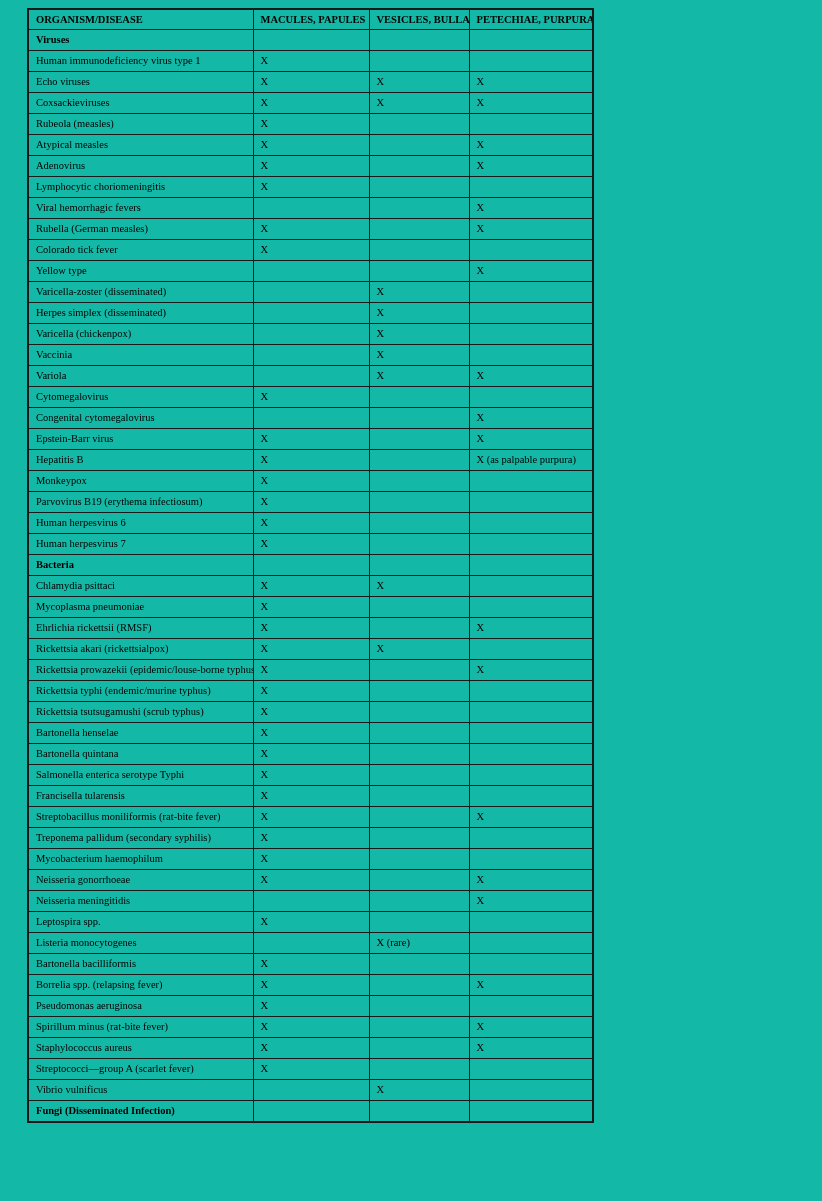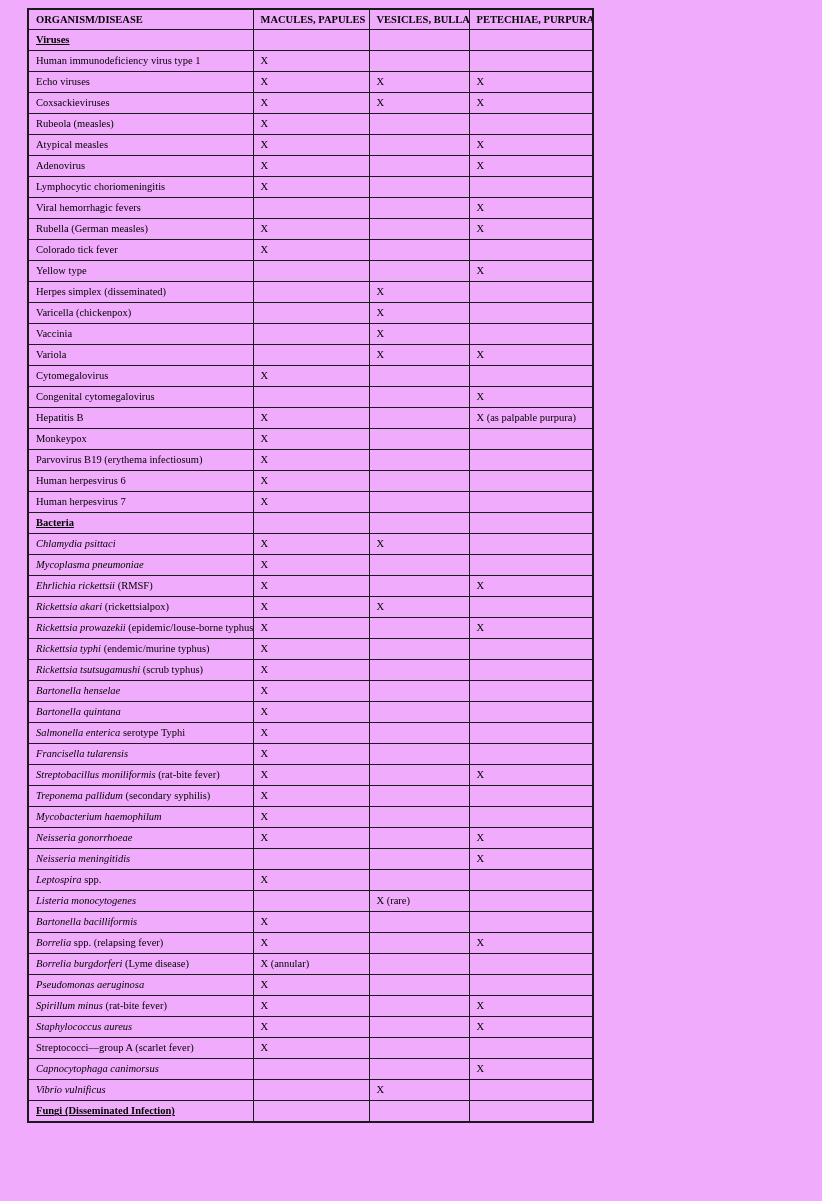--- a/index.html
+++ b/index.html
@@ -3,21 +3,21 @@
 <meta charset="utf-8">
 <style>
   html, body { margin: 0; padding: 0; }
   body {
     width: 822px; height: 1201px;
     background: #ffffff;
     font-family: "Liberation Serif", serif;
     color: #000000;
     position: relative;
   }
-  .page { position: absolute; inset: 0; background: #f0abfc; }
+  .page { position: absolute; inset: 0; background: #14b8a6; }
   table.grid {
     position: absolute; left: 27px; top: 8px;
     width: 565px;
     border-collapse: collapse;
     table-layout: fixed;
     border: 2px solid #1a1a1a;
   }
   table.grid th, table.grid td {
     border: 1px solid #1a1a1a;
     height: 20px;
@@ -28,23 +28,23 @@
     text-align: left;
     white-space: nowrap;
     overflow: hidden;
   }
   table.grid th {
     font-weight: bold;
     font-size: 10.5px;
     height: 19px;
   }
   td.c-org { font-size: 10.5px; }
-  td.c-org.section { font-weight: bold; text-decoration: underline; }
+  td.c-org.section { font-weight: bold; }
   td.c-mark { font-size: 11px; padding-left: 9px; }
-  .it { font-style: italic; }
+  .it { }
 </style>
 </head>
 <body>
 
 <div class="page">
   <table class="grid">
     <colgroup>
       <col style="width:225px">
       <col style="width:116px">
       <col style="width:100px">
@@ -125,20 +125,26 @@
           <td class="c-mark"></td>
           <td class="c-mark"></td>
         </tr>
         <tr>
           <td class="c-org"><span>Yellow type</span></td>
           <td class="c-mark"></td>
           <td class="c-mark"></td>
           <td class="c-mark">X</td>
         </tr>
         <tr>
+          <td class="c-org"><span>Varicella-zoster (disseminated)</span></td>
+          <td class="c-mark"></td>
+          <td class="c-mark">X</td>
+          <td class="c-mark"></td>
+        </tr>
+        <tr>
           <td class="c-org"><span>Herpes simplex (disseminated)</span></td>
           <td class="c-mark"></td>
           <td class="c-mark">X</td>
           <td class="c-mark"></td>
         </tr>
         <tr>
           <td class="c-org"><span>Varicella (chickenpox)</span></td>
           <td class="c-mark"></td>
           <td class="c-mark">X</td>
           <td class="c-mark"></td>
@@ -161,20 +167,26 @@
           <td class="c-mark"></td>
           <td class="c-mark"></td>
         </tr>
         <tr>
           <td class="c-org"><span>Congenital cytomegalovirus</span></td>
           <td class="c-mark"></td>
           <td class="c-mark"></td>
           <td class="c-mark">X</td>
         </tr>
         <tr>
+          <td class="c-org"><span>Epstein-Barr virus</span></td>
+          <td class="c-mark">X</td>
+          <td class="c-mark"></td>
+          <td class="c-mark">X</td>
+        </tr>
+        <tr>
           <td class="c-org"><span>Hepatitis B</span></td>
           <td class="c-mark">X</td>
           <td class="c-mark"></td>
           <td class="c-mark">X (as palpable purpura)</td>
         </tr>
         <tr>
           <td class="c-org"><span>Monkeypox</span></td>
           <td class="c-mark">X</td>
           <td class="c-mark"></td>
           <td class="c-mark"></td>
@@ -317,26 +329,20 @@
           <td class="c-mark"></td>
           <td class="c-mark"></td>
         </tr>
         <tr>
           <td class="c-org"><span class="it">Borrelia</span><span> spp. (relapsing fever)</span></td>
           <td class="c-mark">X</td>
           <td class="c-mark"></td>
           <td class="c-mark">X</td>
         </tr>
         <tr>
-          <td class="c-org"><span class="it">Borrelia burgdorferi</span><span> (Lyme disease)</span></td>
-          <td class="c-mark">X (annular)</td>
-          <td class="c-mark"></td>
-          <td class="c-mark"></td>
-        </tr>
-        <tr>
           <td class="c-org"><span class="it">Pseudomonas aeruginosa</span></td>
           <td class="c-mark">X</td>
           <td class="c-mark"></td>
           <td class="c-mark"></td>
         </tr>
         <tr>
           <td class="c-org"><span class="it">Spirillum minus</span><span> (rat-bite fever)</span></td>
           <td class="c-mark">X</td>
           <td class="c-mark"></td>
           <td class="c-mark">X</td>
@@ -345,26 +351,20 @@
           <td class="c-org"><span class="it">Staphylococcus aureus</span></td>
           <td class="c-mark">X</td>
           <td class="c-mark"></td>
           <td class="c-mark">X</td>
         </tr>
         <tr>
           <td class="c-org"><span>Streptococci—group A (scarlet fever)</span></td>
           <td class="c-mark">X</td>
           <td class="c-mark"></td>
           <td class="c-mark"></td>
-        </tr>
-        <tr>
-          <td class="c-org"><span class="it">Capnocytophaga canimorsus</span></td>
-          <td class="c-mark"></td>
-          <td class="c-mark"></td>
-          <td class="c-mark">X</td>
         </tr>
         <tr>
           <td class="c-org"><span class="it">Vibrio vulnificus</span></td>
           <td class="c-mark"></td>
           <td class="c-mark">X</td>
           <td class="c-mark"></td>
         </tr>
         <tr>
           <td class="c-org section"><span>Fungi (Disseminated Infection)</span></td>
           <td class="c-mark"></td>

